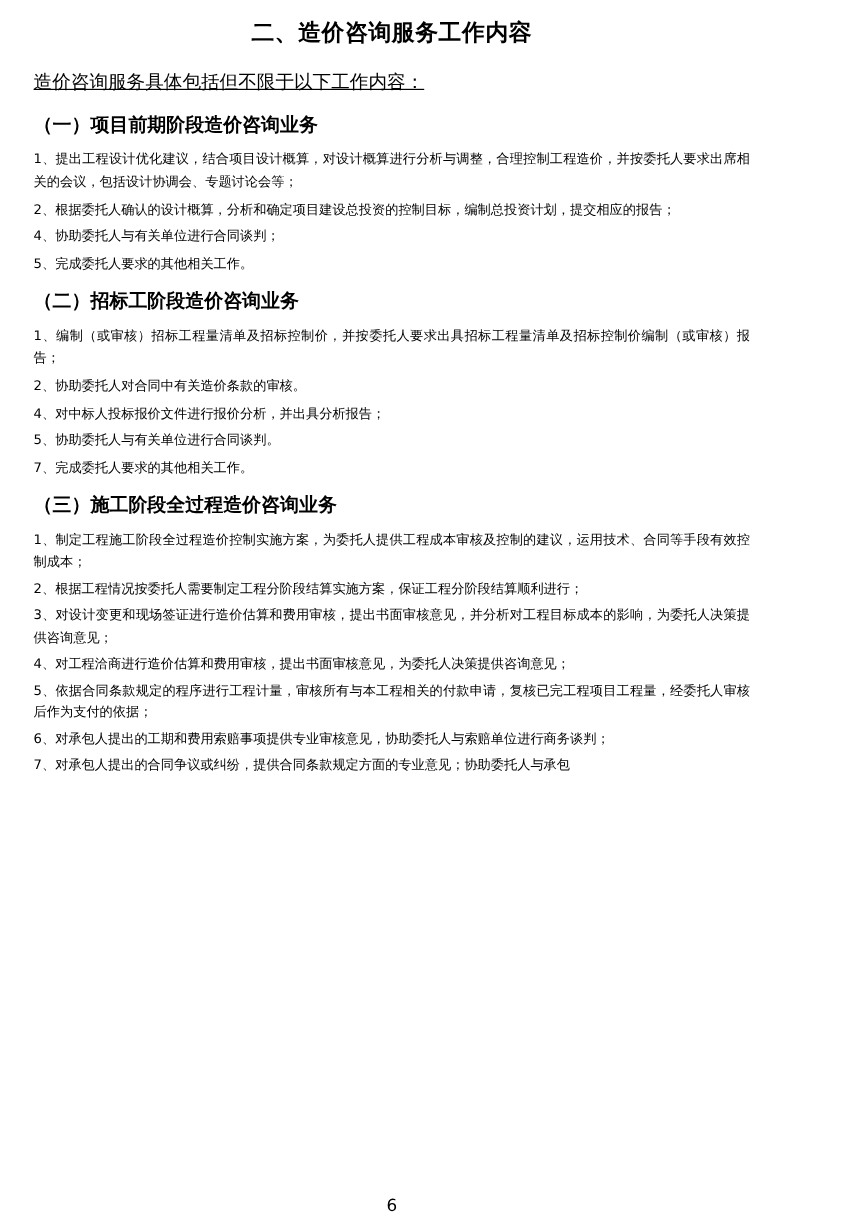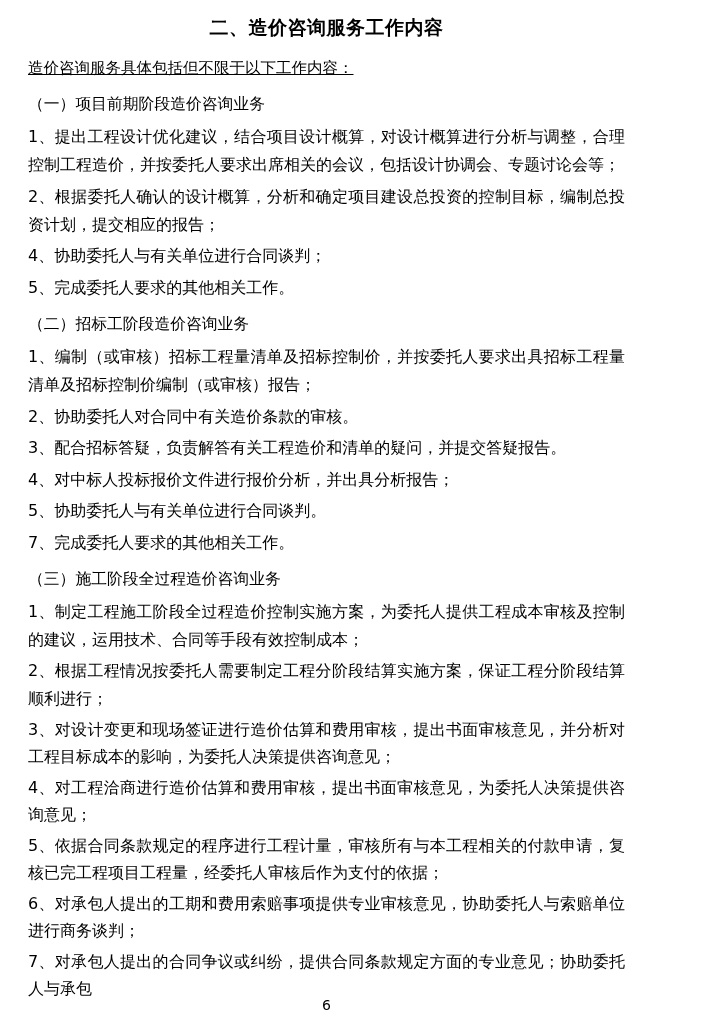--- a/index.html
+++ b/index.html
@@ -33,26 +33,26 @@
   .para {
     font-size: 15.5px;
     line-height: 1.78;
     margin: 0 0 4px 0;
     text-align: justify;
     text-justify: inter-ideograph;
     text-decoration: underline;
   }
   .section-head {
     font-size: 15.8px;
-    font-weight: normal;
+    font-weight: bold;
     line-height: 1.8;
     margin: 8px 0 4px 0;
   }
   .item {
-    font-size: 16px;
+    font-size: 11px;
     line-height: 1.78;
     margin: 0 0 3px 0;
     text-align: justify;
     text-justify: inter-ideograph;
   }
   .tight {
     line-height: 1.72;
   }
   .page-number {
     position: absolute;
@@ -78,21 +78,20 @@
     <p class="item">1、提出工程设计优化建议，结合项目设计概算，对设计概算进行分析与调整，合理控制工程造价，并按委托人要求出席相关的会议，包括设计协调会、专题讨论会等；</p>
     <p class="item">2、根据委托人确认的设计概算，分析和确定项目建设总投资的控制目标，编制总投资计划，提交相应的报告；</p>
     <p class="item">4、协助委托人与有关单位进行合同谈判；</p>
     <p class="item">5、完成委托人要求的其他相关工作。</p>
   </div>
 
   <div>
     <div class="section-head">（二）招标工阶段造价咨询业务</div>
     <p class="item">1、编制（或审核）招标工程量清单及招标控制价，并按委托人要求出具招标工程量清单及招标控制价编制（或审核）报告；</p>
     <p class="item">2、协助委托人对合同中有关造价条款的审核。</p>
-    <p class="item">3、配合招标答疑，负责解答有关工程造价和清单的疑问，并提交答疑报告。</p>
     <p class="item">4、对中标人投标报价文件进行报价分析，并出具分析报告；</p>
     <p class="item">5、协助委托人与有关单位进行合同谈判。</p>
     <p class="item">7、完成委托人要求的其他相关工作。</p>
   </div>
 
   <div>
     <div class="section-head">（三）施工阶段全过程造价咨询业务</div>
     <p class="item">1、制定工程施工阶段全过程造价控制实施方案，为委托人提供工程成本审核及控制的建议，运用技术、合同等手段有效控制成本；</p>
     <p class="item tight">2、根据工程情况按委托人需要制定工程分阶段结算实施方案，保证工程分阶段结算顺利进行；</p>
     <p class="item tight">3、对设计变更和现场签证进行造价估算和费用审核，提出书面审核意见，并分析对工程目标成本的影响，为委托人决策提供咨询意见；</p>

